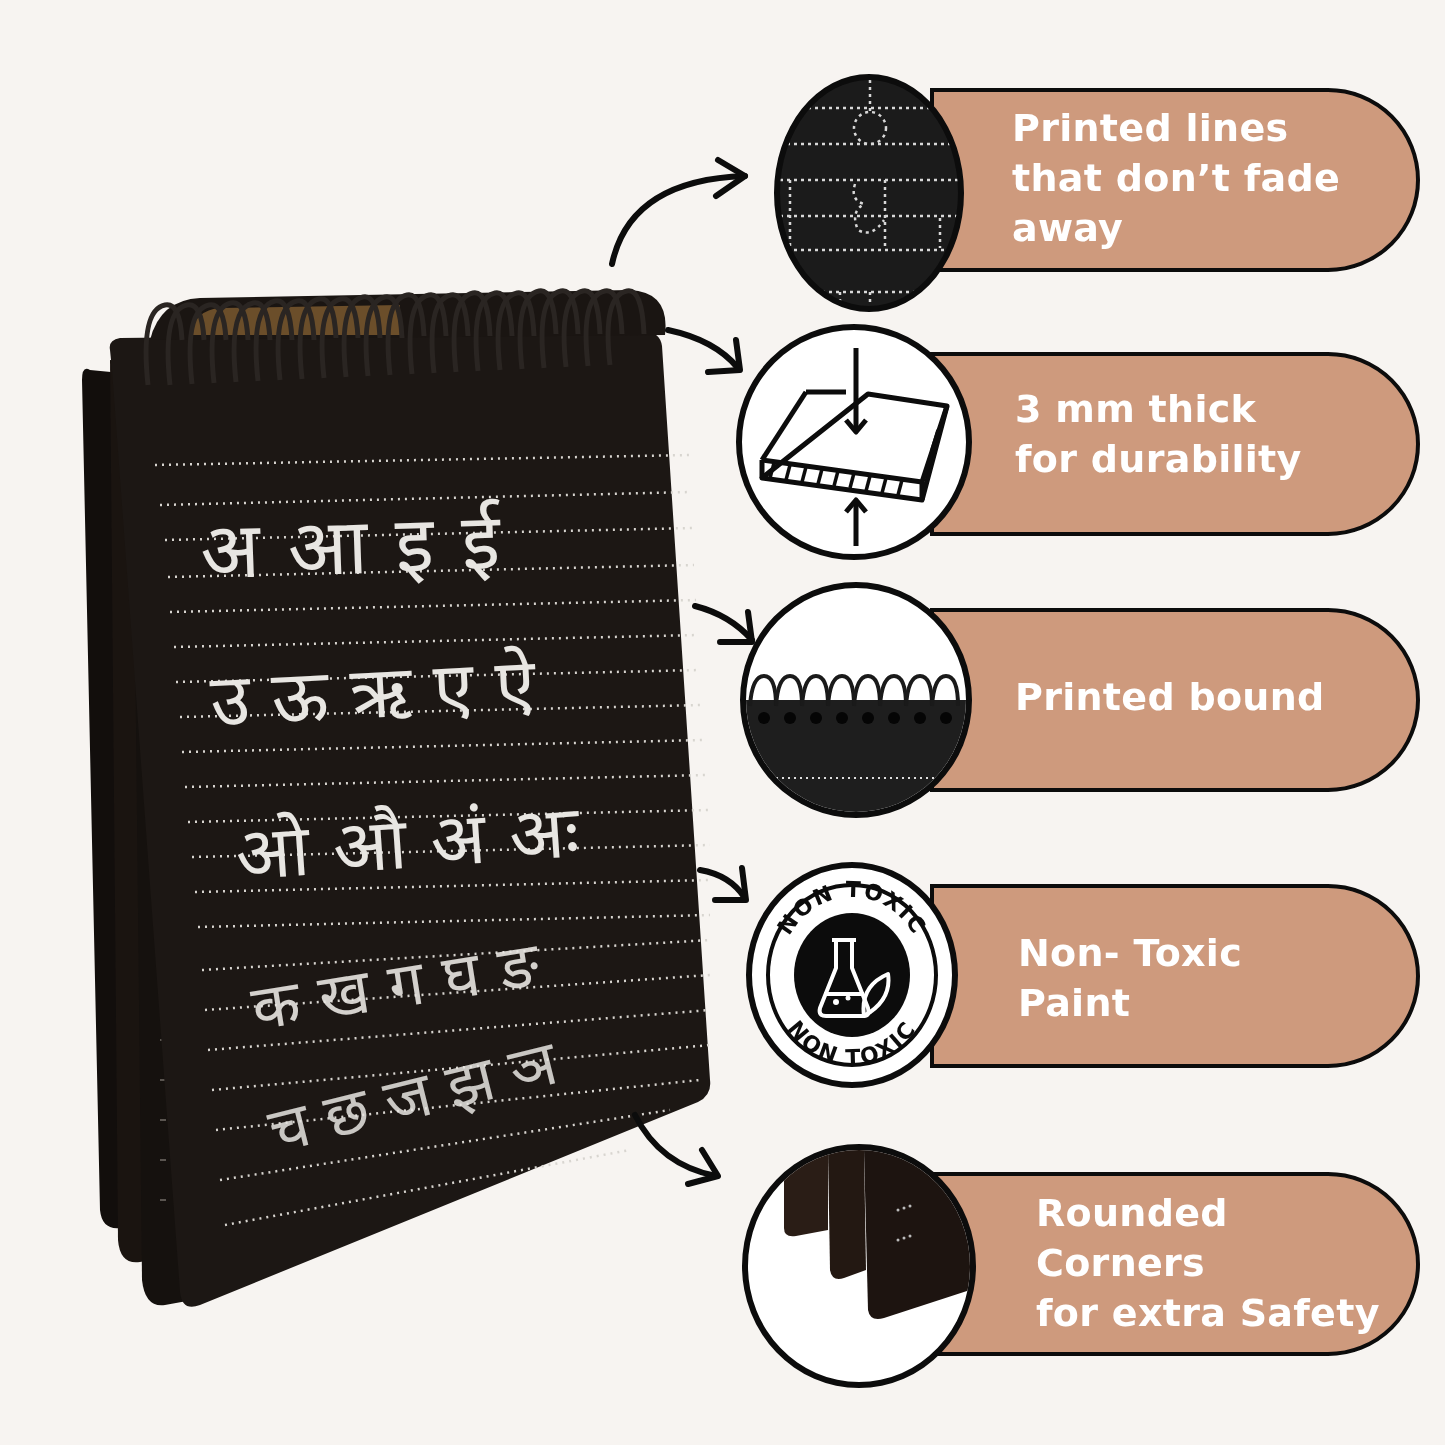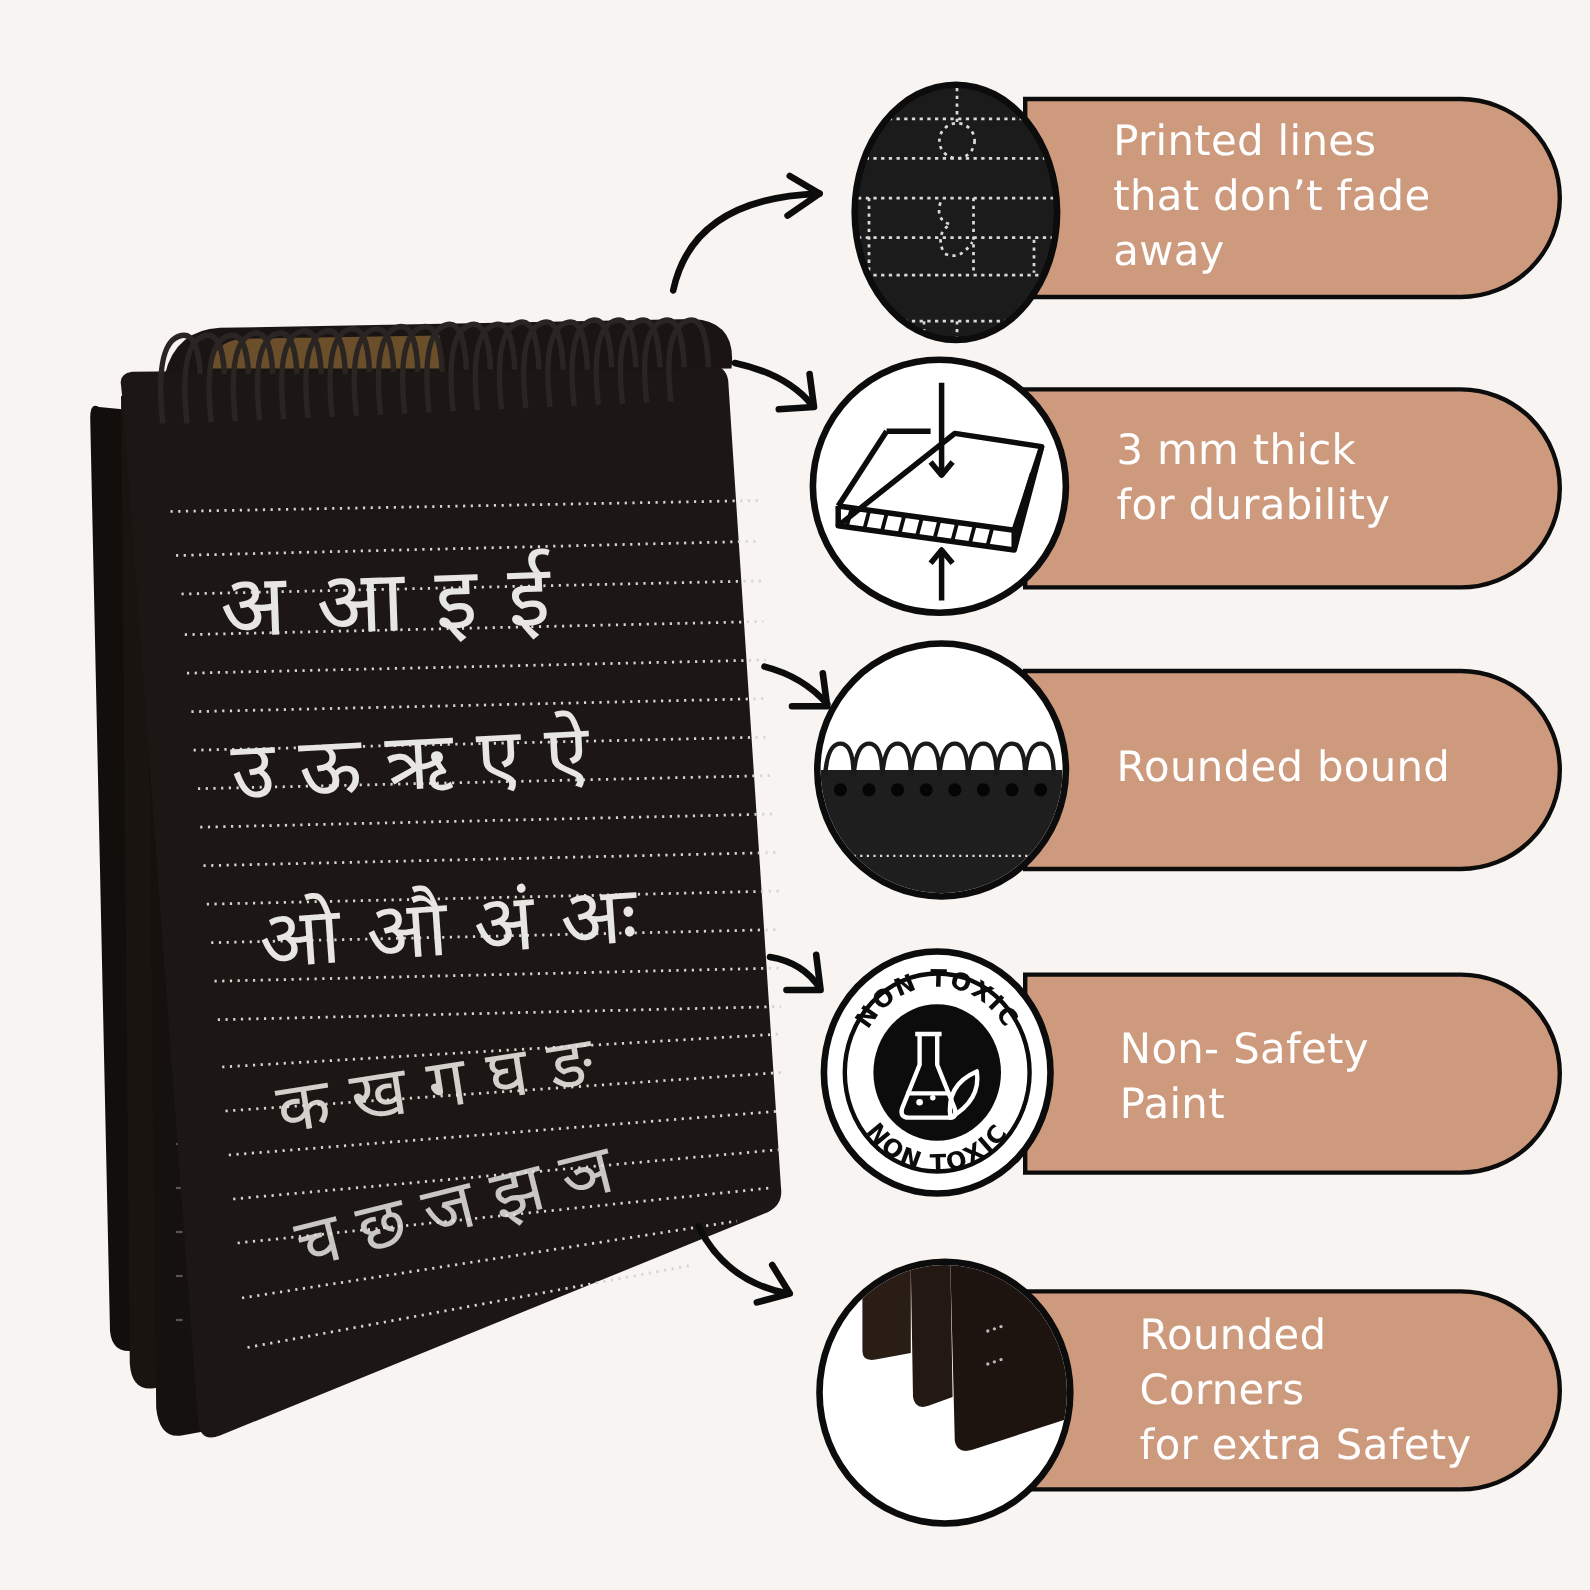--- a/index.html
+++ b/index.html
@@ -1,19 +1,19 @@
 <!DOCTYPE html>
 <html><head>
 <meta charset="utf-8">
 <style>
   html,body{margin:0;padding:0;}
   body{width:1445px;height:1445px;background:#f7f4f1;position:relative;overflow:hidden;font-family:"DejaVu Sans","Liberation Sans",sans-serif;}
   .abs{position:absolute;}
   .pill{position:absolute;background:#ce9a7d;border:4px solid #0c0c0c;border-radius:0 95px 95px 0;box-sizing:border-box;}
-  .pill-text{position:absolute;color:#fff;font-weight:normal;font-size:38px;line-height:50px;letter-spacing:0.3px;white-space:pre-line;}
+  .pill-text{position:absolute;color:#fff;font-weight:bold;font-size:38px;line-height:50px;letter-spacing:0.3px;white-space:pre-line;}
   .circle{position:absolute;border-radius:50%;border:6px solid #0c0c0c;box-sizing:border-box;overflow:hidden;background:#fff;}
   svg{display:block;}
 </style>
 </head>
 <body>
 
 <div class="abs" style="left:70px;top:280px;width:660px;height:1040px;">
   <svg width="660" height="1040" viewBox="0 0 660 1040">
 
     <path d="M20 90 Q12 85 12 100 L30 930 Q32 950 50 948 L80 945 L72 95 Z" fill="#120e0c"></path>
@@ -169,21 +169,21 @@
         </g>
       <line x1="114" y1="18" x2="114" y2="100"></line>
         <path d="M104 90 L114 102 L124 90"></path>
       <line x1="114" y1="216" x2="114" y2="172"></line>
         <path d="M104 182 L114 170 L124 182"></path>
     </g>
   </svg>
 </div>
 
 <div class="pill" style="left:930px;top:608px;width:490px;height:184px;"></div>
-<div class="pill-text" style="left:1015px;top:672px;">Rounded bound</div>
+<div class="pill-text" style="left:1015px;top:672px;">Printed bound</div>
 <div class="circle" style="left:740px;top:582px;width:232px;height:236px;">
   <svg width="220" height="224" viewBox="0 0 220 224">
     <rect x="0" y="112" width="220" height="112" fill="#1e1e1e"></rect>
     <g fill="none" stroke="#1a1a1a" stroke-width="4">
       <path d="M4 118 Q6 88 18 88 Q30 88 30 118"></path>
         <path d="M30 118 Q32 88 44 88 Q56 88 56 118"></path>
       <path d="M56 118 Q58 88 70 88 Q82 88 82 118"></path>
         <path d="M82 118 Q84 88 96 88 Q108 88 108 118"></path>
       <path d="M108 118 Q110 88 122 88 Q134 88 134 118"></path>
         <path d="M134 118 Q136 88 148 88 Q160 88 160 118"></path>
@@ -198,21 +198,21 @@
         <circle cx="122" cy="130" r="6"></circle>
         <circle cx="148" cy="130" r="6"></circle>
       <circle cx="174" cy="130" r="6"></circle>
         <circle cx="200" cy="130" r="6"></circle>
       </g>
     <line x1="30" y1="190" x2="200" y2="190" stroke="#ddd" stroke-width="2" stroke-dasharray="2 4"></line>
   </svg>
 </div>
 
 <div class="pill" style="left:930px;top:884px;width:490px;height:184px;"></div>
-<div class="pill-text" style="left:1018px;top:928px;">Non- Safety
+<div class="pill-text" style="left:1018px;top:928px;">Non- Toxic
 Paint</div>
 <div class="circle" style="left:746px;top:862px;width:212px;height:226px;">
   <svg width="200" height="214" viewBox="0 0 200 214">
     <defs>
       <path id="arcTop" d="M28 107 A72 78 0 0 1 172 107"></path>
       <path id="arcBot" d="M22 115 A78 82 0 0 0 178 115"></path>
     </defs>
     <ellipse cx="100" cy="107" rx="84" ry="90" fill="none" stroke="#0c0c0c" stroke-width="4"></ellipse>
     <ellipse cx="100" cy="107" rx="58" ry="62" fill="#0c0c0c"></ellipse>
     <text font-family="DejaVu Sans, sans-serif" font-weight="bold" font-size="22" fill="#0c0c0c" letter-spacing="2">

